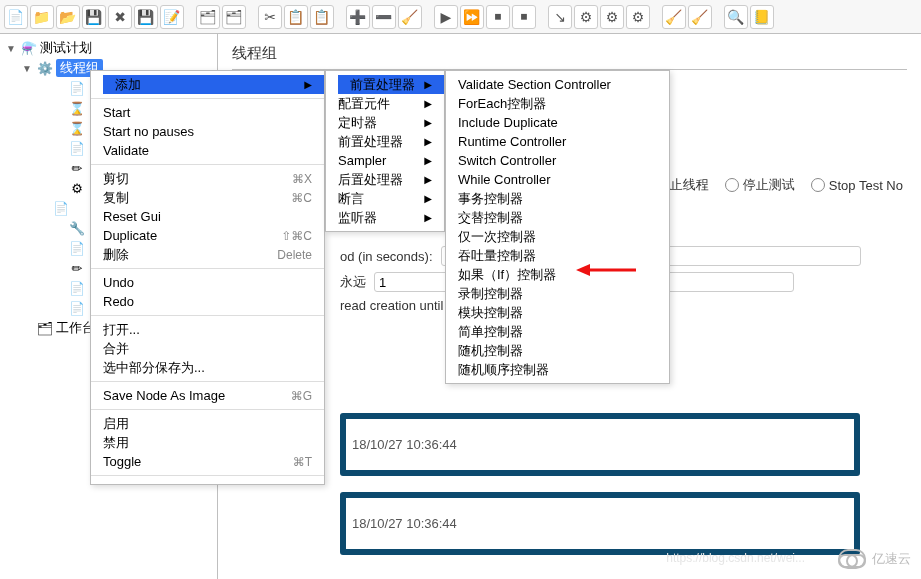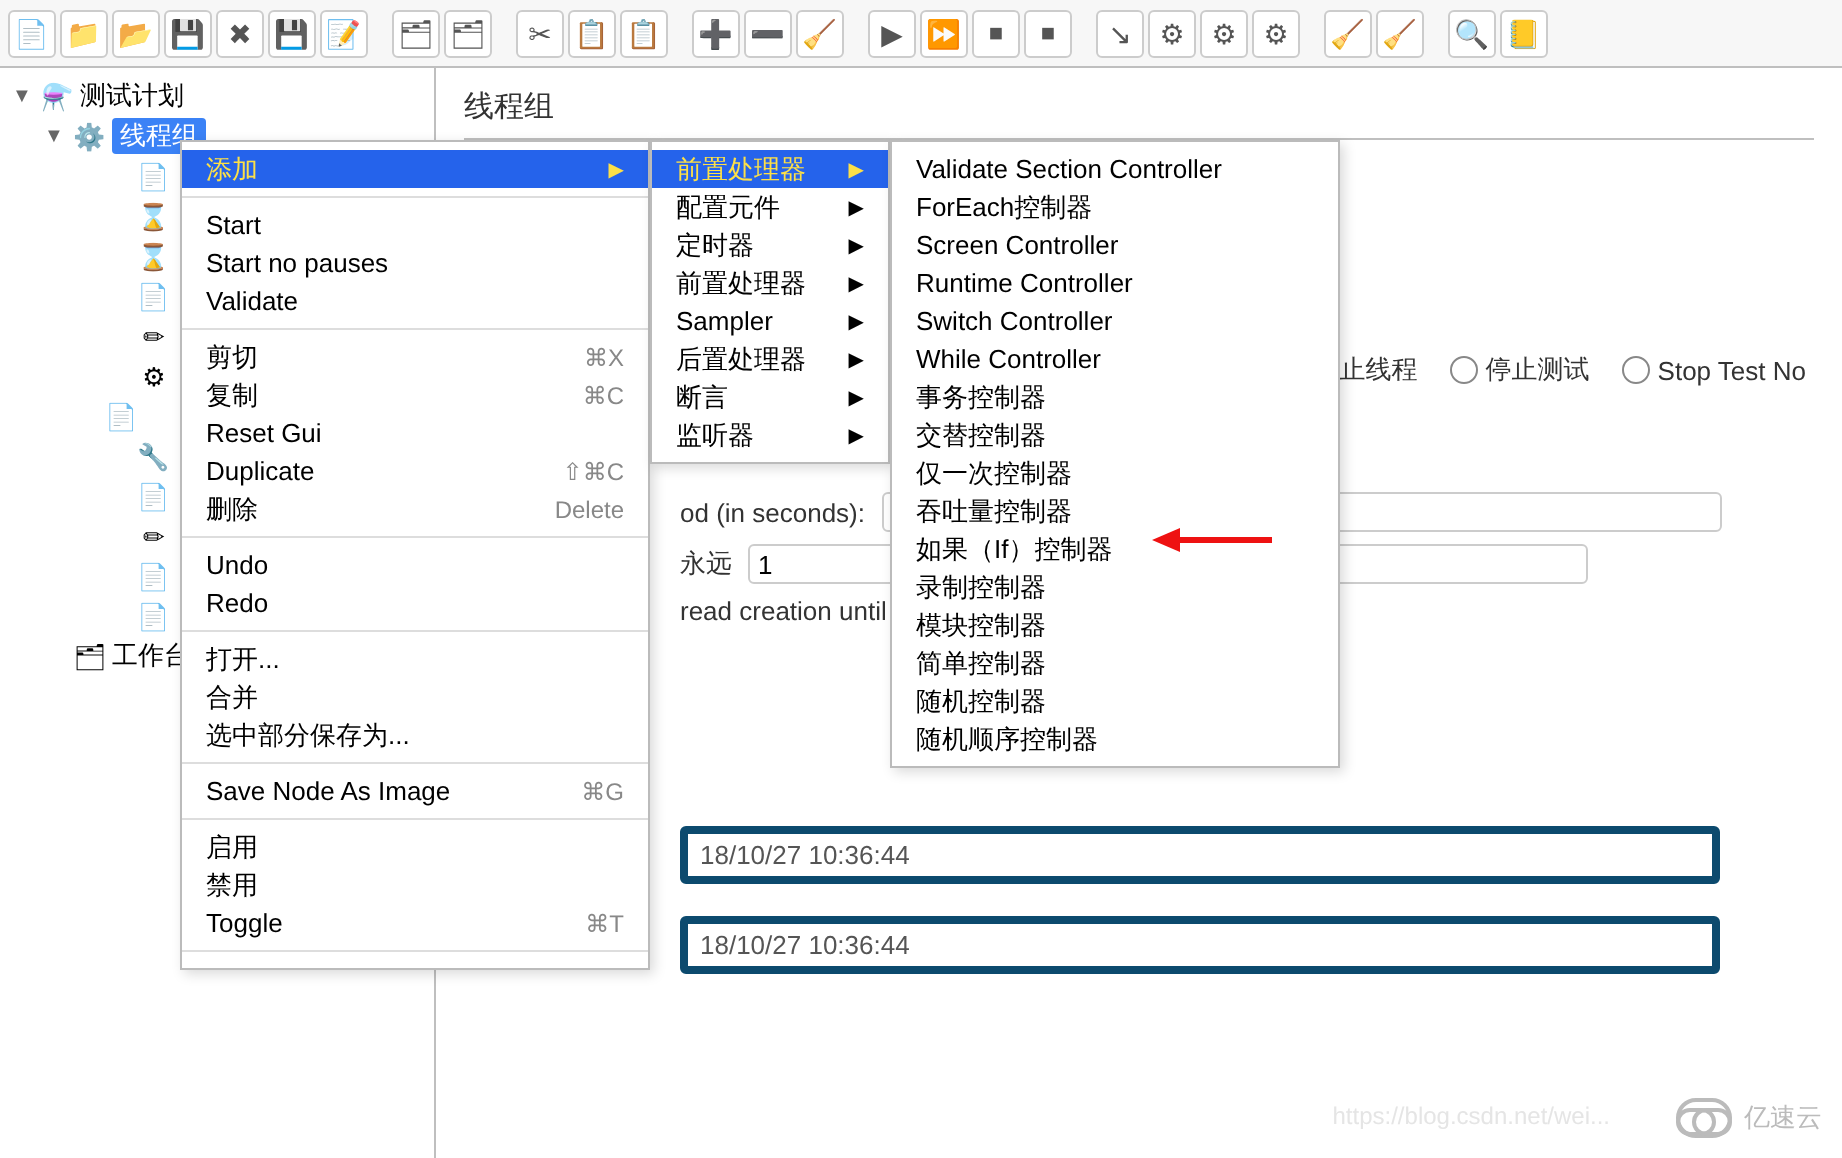--- a/index.html
+++ b/index.html
@@ -17,27 +17,27 @@
 .indent2 { padding-left: 38px; }
 .indent3 { padding-left: 54px; }
 .content { flex: 1; padding: 10px 14px; position: relative; color: #333; }
 .content-title { font-size: 15px; margin-bottom: 6px; }
 .content hr { border: none; border-top: 1px solid #bfbfbf; margin-bottom: 10px; }
 .field-row { display: flex; align-items: center; gap: 8px; margin: 6px 0; }
 .field-row input[type=text] { border: 1px solid #ccc; border-radius: 3px; padding: 2px 4px; height: 20px; }
 .radio-row { display: flex; align-items: center; gap: 16px; padding: 6px 0; }
 .radio-opt { display: flex; align-items: center; gap: 4px; }
 .radio-circle { width: 14px; height: 14px; border: 1px solid #888; border-radius: 50%; }
-.ts-box { border: 4px solid #0c4a6e; border-radius: 3px; padding: 3px 6px; margin: 4px 0; width: 520px; color: #555; }
+.ts-box { border: 6px solid #0c4a6e; border-radius: 3px; padding: 18px 6px; margin: 4px 0; width: 520px; color: #555; }
 .menu { position: absolute; background: #fff; border: 1px solid #bbb; box-shadow: 2px 2px 6px rgba(0,0,0,0.15); z-index: 10; padding: 4px 0; }
 .menu1 { left: 90px; top: 70px; width: 235px; }
 .menu2 { left: 325px; top: 70px; width: 120px; }
 .menu3 { left: 445px; top: 70px; width: 225px; }
 .menu-item { display: flex; align-items: center; justify-content: space-between; height: 19px; padding: 0 12px; cursor: default; }
-.menu-item.hl { background: #2563eb; color: #fde047; }
+.menu-item.hl { background: #2563eb; color: #000000; margin-left: 12px; }
 .menu-item .arrow { font-size: 10px; }
 .menu-sep { height: 1px; background: #ddd; margin: 4px 0; }
 .shortcut { color: #888; font-size: 12px; }
 .red-arrow { position: absolute; left: 576px; top: 262px; z-index: 20; }
 .watermark { position: absolute; right: 10px; bottom: 10px; display: flex; align-items: center; gap: 6px; color: #bbb; font-size: 16px; }
 .wm-logo { width: 28px; height: 20px; border: 2px solid #bbb; border-radius: 10px; position: relative; }
 .wm-logo::before, .wm-logo::after { content: ""; position: absolute; width: 16px; height: 10px; border: 2px solid #bbb; border-radius: 8px; top: 3px; }
 .wm-logo::before { left: -2px; } .wm-logo::after { right: -2px; }
 .faint { position: absolute; right: 116px; bottom: 14px; color: #e5e5e5; font-size: 12px; }
 </style>
@@ -304,21 +304,21 @@
     </div>
   </div>
 <div class="menu menu3" id="m3">
     <div class="menu-item">
       <span>Validate Section Controller</span>
     </div>
     <div class="menu-item">
       <span>ForEach控制器</span>
     </div>
     <div class="menu-item">
-      <span>Screen Controller</span>
+      <span>Include Duplicate</span>
     </div>
     <div class="menu-item">
       <span>Runtime Controller</span>
     </div>
     <div class="menu-item">
       <span>Switch Controller</span>
     </div>
     <div class="menu-item">
       <span>While Controller</span>
     </div>

